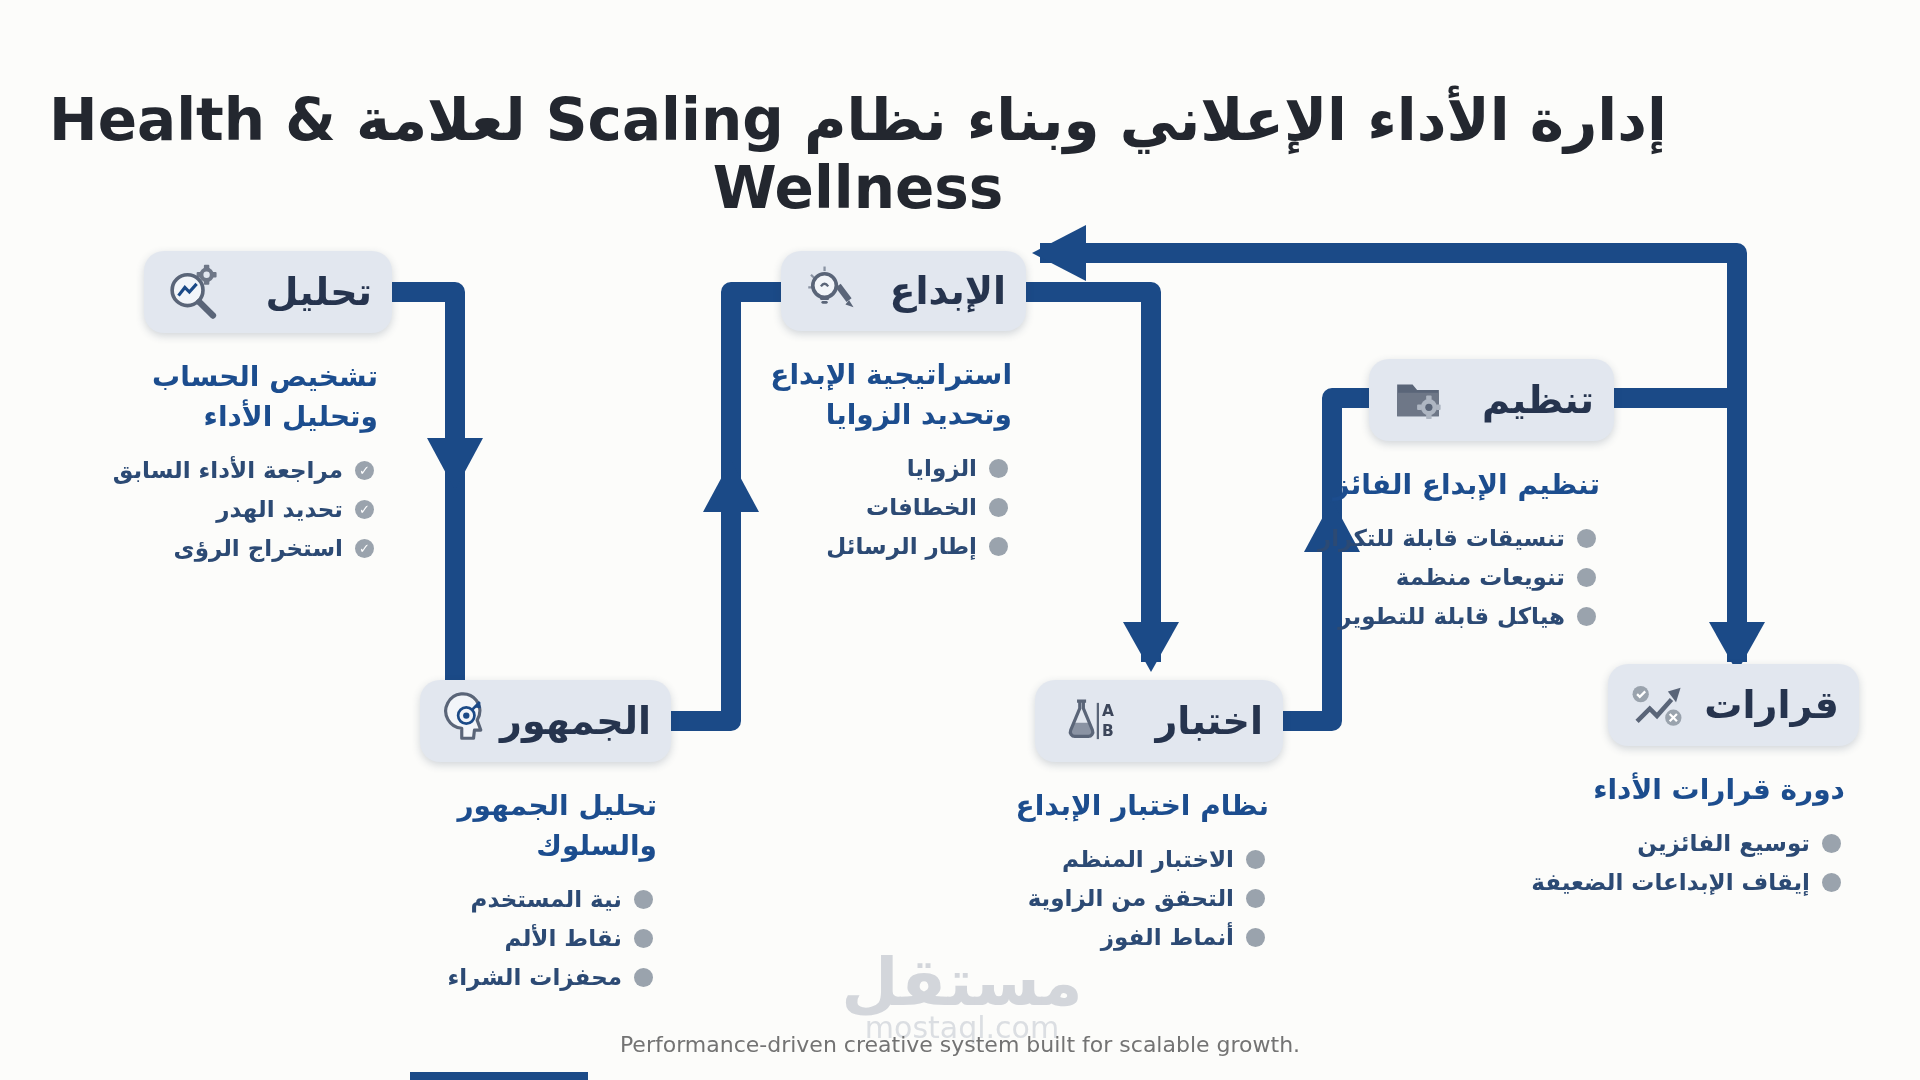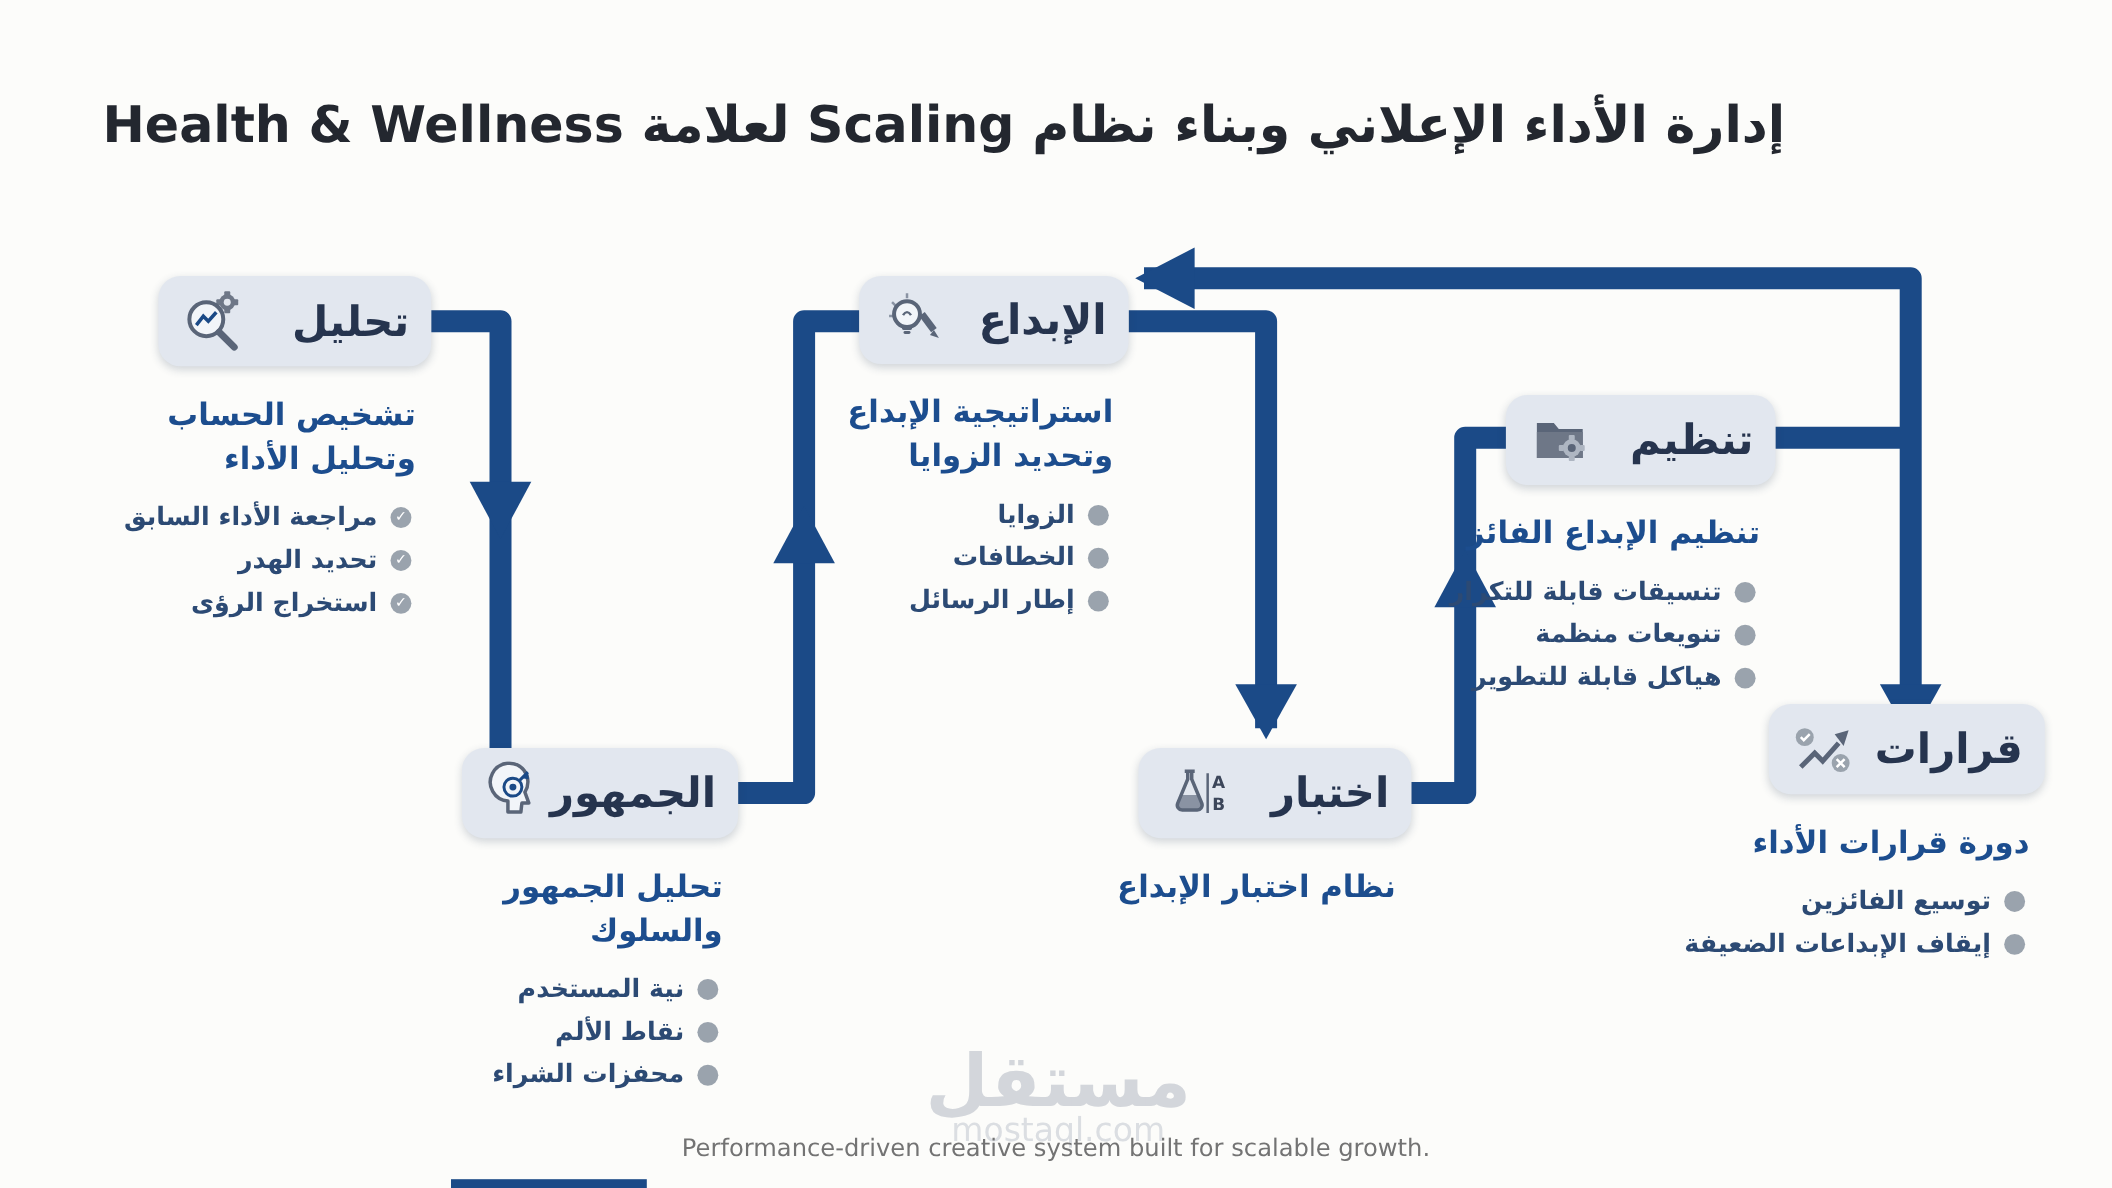--- a/index.html
+++ b/index.html
@@ -5,21 +5,21 @@
   html,body{margin:0;padding:0;}
   body{
     width:1920px;height:1080px;position:relative;overflow:hidden;
     background:#fcfcfa;
     font-family:"DejaVu Sans","Liberation Sans",sans-serif;
   }
   
   .title{
     position:absolute;top:86px;left:0;width:1716px;
     text-align:center;direction:rtl;
-    font-size:46px;font-weight:bold;color:#23272f;z-index:3;
+    font-size:58px;font-weight:bold;color:#23272f;z-index:3;
   }
   
   .arrows{position:absolute;top:0;left:0;z-index:1;}
   
   .stage{position:absolute;display:flex;flex-direction:column;align-items:flex-end;z-index:2;}
   .pill{
     display:flex;direction:rtl;align-items:center;justify-content:space-between;
     background:#e2e7ef;border-radius:20px;height:82px;box-sizing:border-box;
     padding:0 20px;box-shadow:0 3px 8px rgba(40,60,90,.20);
   }
@@ -43,21 +43,21 @@
   .stage-analysis {left:92px;  top:251px; width:300px;}
   .stage-analysis  .pill{width:248px;}
   .stage-creative {left:726px; top:251px; width:300px;}
   .stage-creative  .pill{width:245px;height:80px;}
   .stage-organize {left:1284px;top:359px; width:330px;}
   .stage-organize  .pill{width:245px;}
   .stage-audience {left:341px; top:680px; width:330px;}
   .stage-audience  .pill{width:251px;}
   .stage-testing  {left:953px; top:680px; width:330px;}
   .stage-testing   .pill{width:248px;}
-  .stage-decisions{left:1479px;top:640px; width:380px;}
+  .stage-decisions{left:1479px;top:664px; width:380px;}
   .stage-decisions .pill{width:251px;}
   
   .footer{
     position:absolute;top:1032px;left:0;width:1920px;text-align:center;
     font-size:22px;font-weight:500;color:#737373;z-index:3;
   }
   .watermark{
     position:absolute;left:772px;top:950px;width:380px;text-align:center;z-index:0;
   }
   .watermark .wm-ar{font-size:66px;font-weight:bold;color:#d3d6db;line-height:1;}
@@ -240,20 +240,34 @@
         <path d="M24 10 h10 M27 10 v8 L17 42 a5 5 0 0 0 5 7 h14 a5 5 0 0 0 5 -7 L31 18 v-8" stroke="#5a6578" stroke-width="3.5" fill="none"></path>
         <line x1="47" y1="12" x2="47" y2="52" stroke="#5a6578" stroke-width="2.5"></line>
         <text x="58" y="27" font-size="17" font-weight="bold" fill="#3c465a" text-anchor="middle">A</text>
         <text x="58" y="49" font-size="17" font-weight="bold" fill="#3c465a" text-anchor="middle">B</text>
       </svg>
     </span>
   </div>
   <div class="subtitle">
     <div>نظام اختبار الإبداع</div>
   </div>
+  <div class="bullets">
+    <div class="bullet">
+      <span class="marker"></span>
+      <span class="btext">الاختبار المنظم</span>
+    </div>
+    <div class="bullet">
+      <span class="marker"></span>
+      <span class="btext">التحقق من الزاوية</span>
+    </div>
+    <div class="bullet">
+      <span class="marker"></span>
+      <span class="btext">أنماط الفوز</span>
+    </div>
+  </div>
 </div>
 
 <div class="stage stage-decisions">
   <div class="pill">
     <span class="label">قرارات</span>
     <span class="icon">
       <svg viewBox="0 0 64 64">
         <polyline points="10,50 24,36 32,44 48,26" stroke="#5a6578" stroke-width="5" fill="none"></polyline>
         <polygon points="44,17 58,13 53,29" fill="#5a6578"></polygon>
         <circle cx="14" cy="20" r="9" fill="#9aa3ad"></circle>

